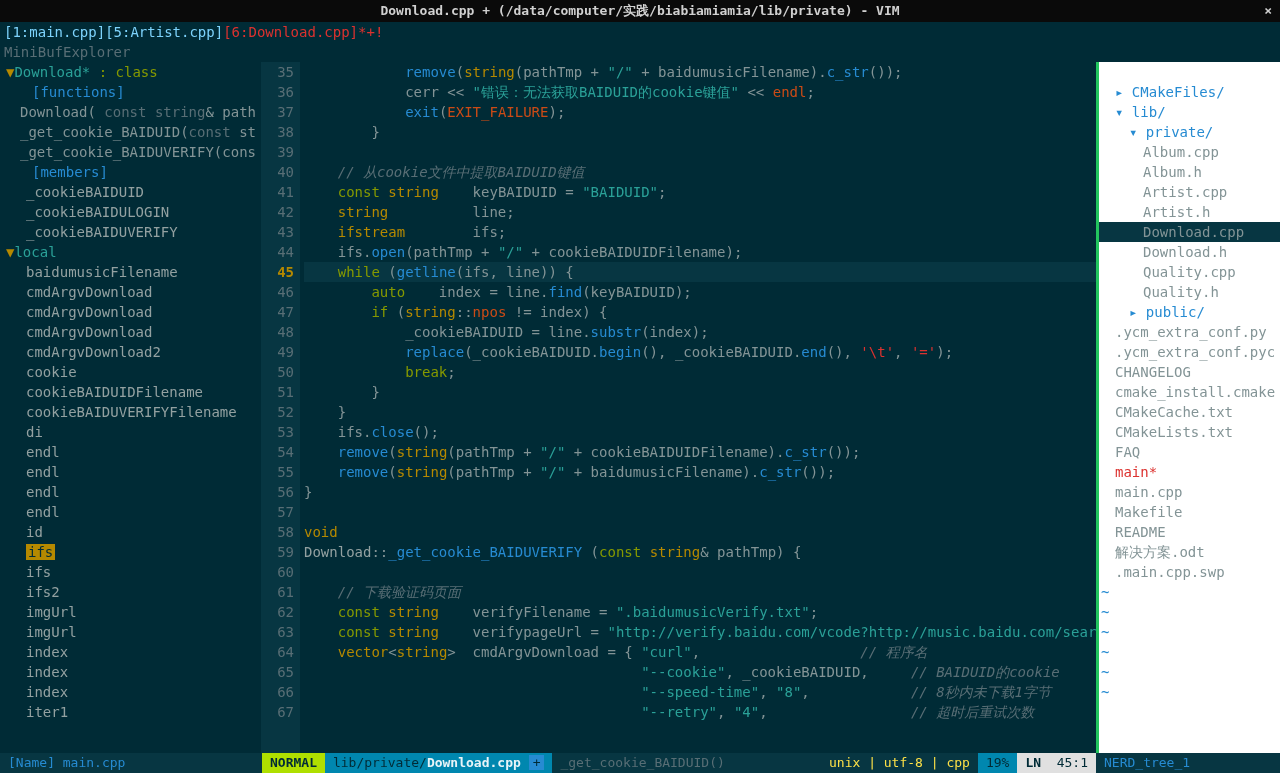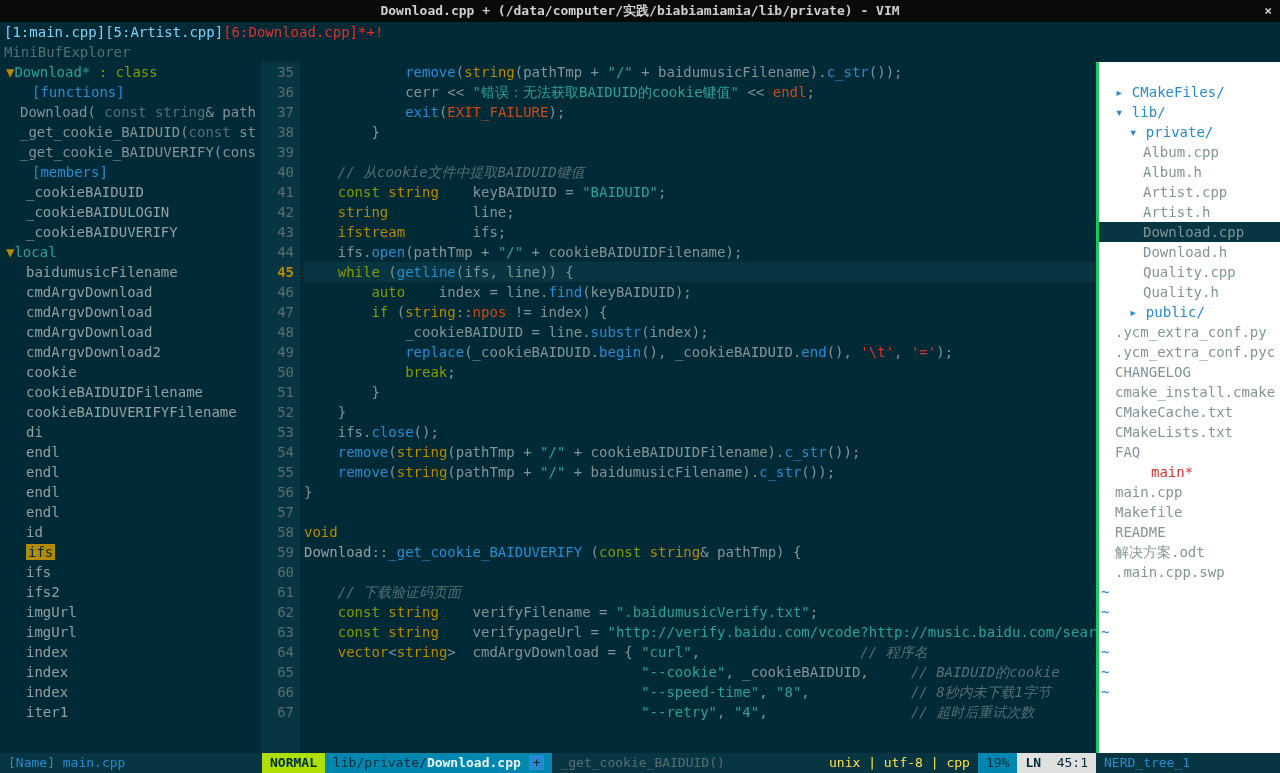--- a/index.html
+++ b/index.html
@@ -85,21 +85,21 @@
   width: 184px;
   background: #ffffff;
   border-left: 3px solid #22c55e;
   overflow: hidden;
 }
 .tree .trow { height: 20px; line-height: 20px; padding: 0 2px; white-space: nowrap; }
 .tree .dir { color: #268bd2; }
 .tree .arrow { color: #268bd2; }
 .tree .file { color: #839496; }
 .tree .cur { background: #073642; }
-.tree .exec { color: #dc322f; margin-left: 36px; }
+.tree .exec { color: #dc322f; }
 .tree .tilde { color: #268bd2; }
 .statusline {
   display: flex;
   height: 20px;
   line-height: 20px;
   font-size: 13px;
 }
 .statusline .seg { padding: 0 8px; }
 .sl-name { background: #073642; color: #268bd2; flex: 0 0 262px; }
 .sl-mode { background: #afdf00; color: #002b36; font-weight: bold; }

